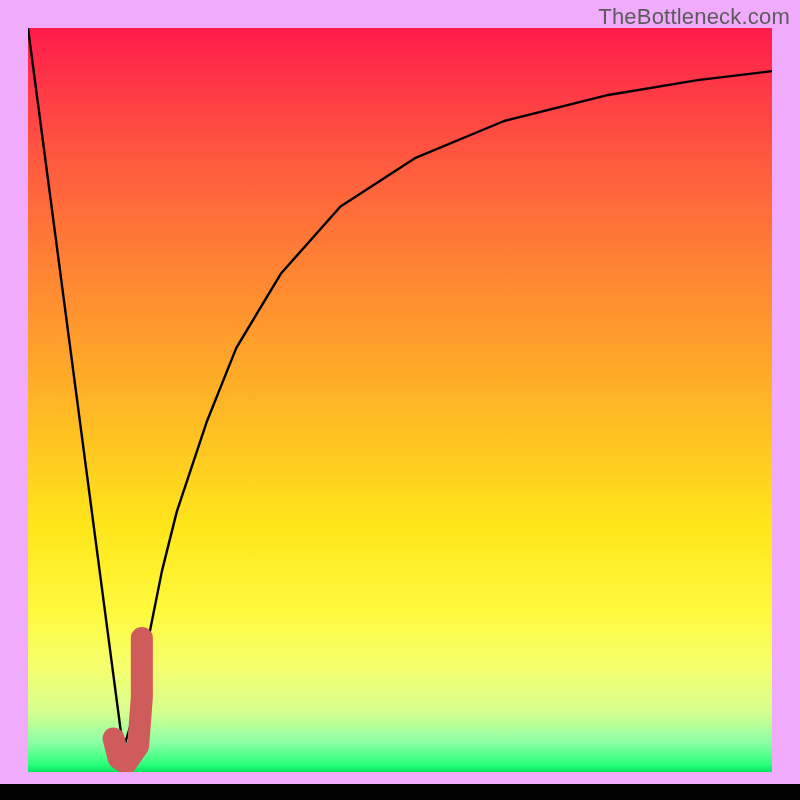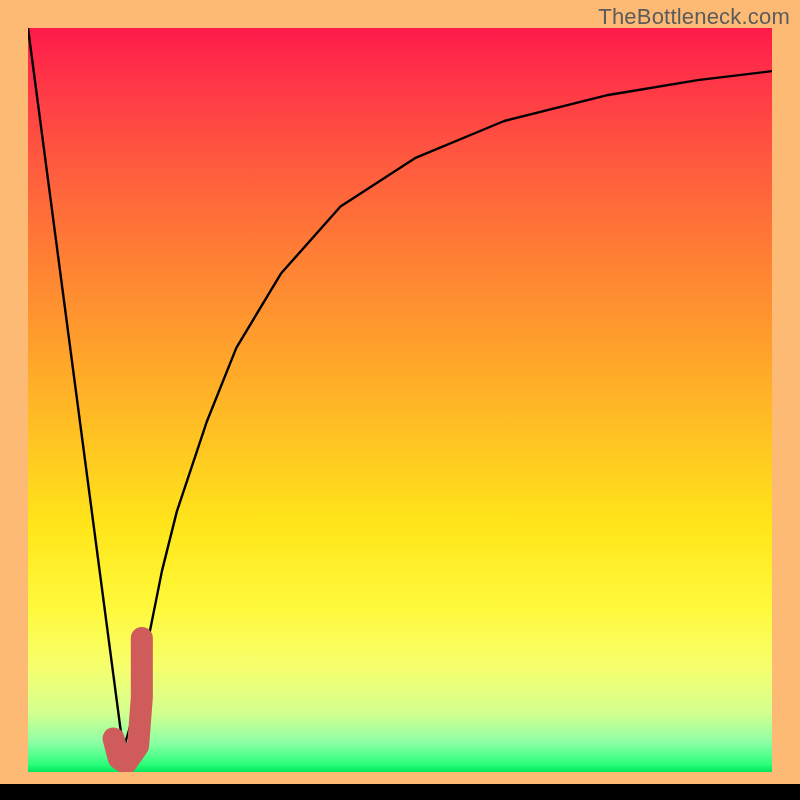--- a/index.html
+++ b/index.html
@@ -8,21 +8,21 @@
     width: 800px;
     height: 800px;
     overflow: hidden;
     background: #000;
     font-family: Arial, Helvetica, sans-serif;
   }
   .stage {
     position: relative;
     width: 800px;
     height: 784px;
-    background: #fdba74;
+    background: #f0abfc;
   }
   .plot-area {
     position: absolute;
     left: 28px;
     top: 28px;
     width: 744px;
     height: 744px;
     
     background: linear-gradient(
       to bottom,

